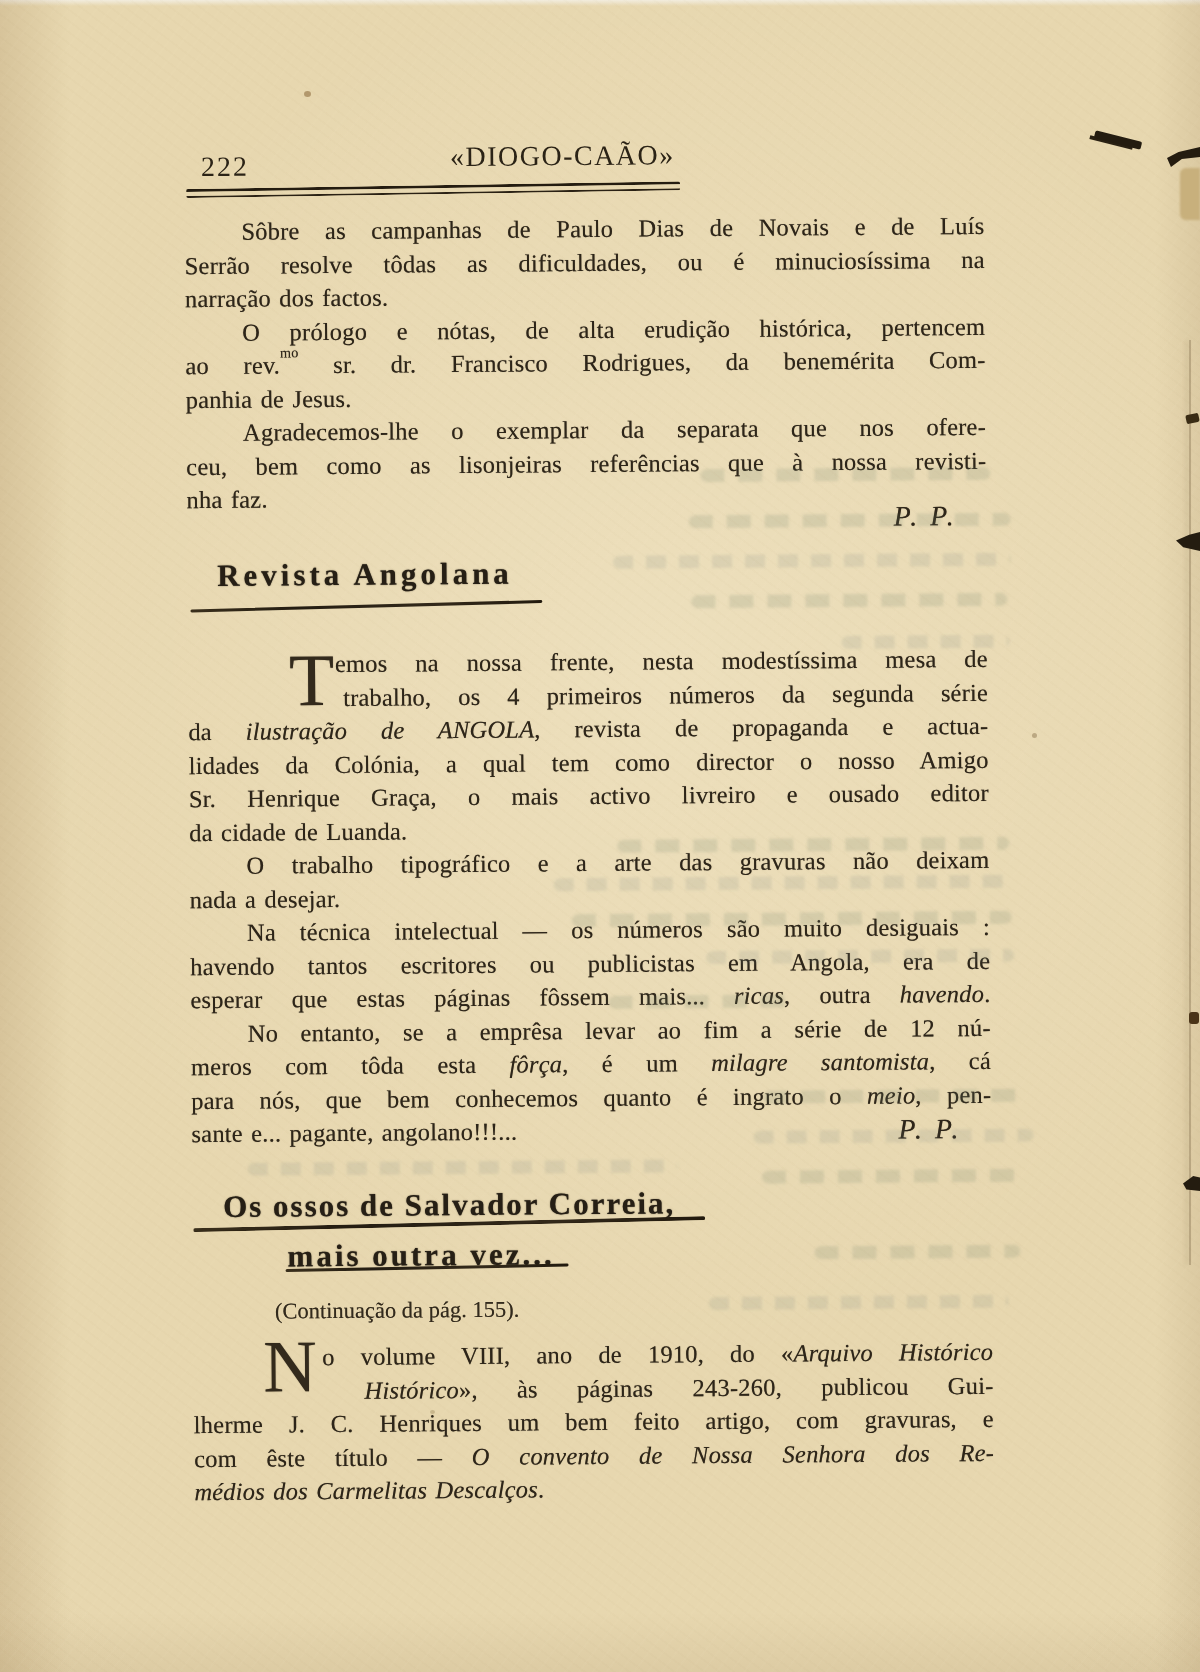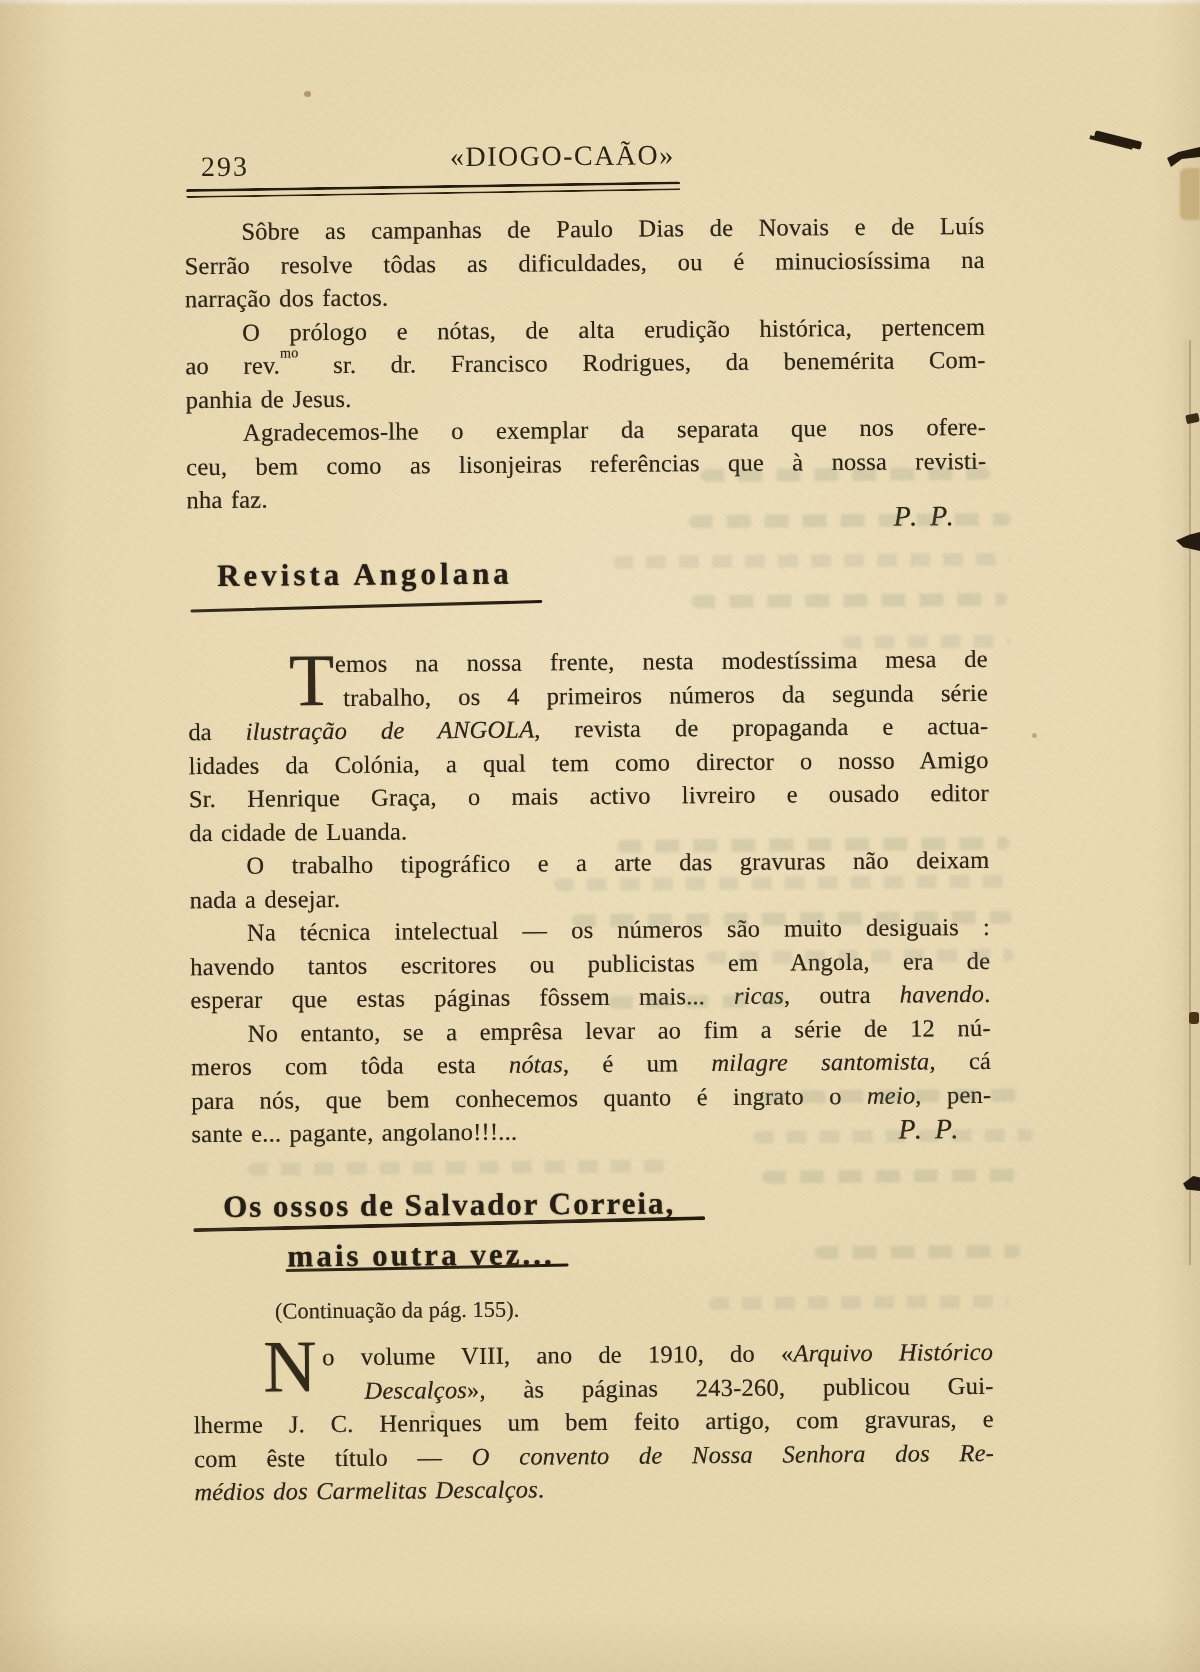--- a/index.html
+++ b/index.html
@@ -83,21 +83,21 @@
     background:rgba(110,88,55,.32);filter:blur(.7px);box-shadow:-3px 0 4px rgba(120,98,60,.18);}
 </style>
 </head>
 <body>
 
 <div id="fibers"></div>
 
 <div id="scan-content">
 
   <div>
-    <div class="pagenum">293</div>
+    <div class="pagenum">222</div>
     <div class="runtitle">«DIOGO-CAÃO»</div>
     <div class="head-rule"></div>
   </div>
 
   <div class="col" style="top:212px">
     <div class="ln j ind"><span>Sôbre as campanhas de Paulo Dias de Novais e de Luís</span></div>
     <div class="ln j"><span>Serrão resolve tôdas as dificuldades, ou é minuciosíssima na</span></div>
     <div class="ln"><span>narração dos factos.</span></div>
     <div class="ln j ind"><span>O prólogo e nótas, de alta erudição histórica, pertencem</span></div>
     <div class="ln j"><span>ao rev.</span><sup>mo</sup><span> sr. dr. Francisco Rodrigues, da benemérita Com-</span></div>
@@ -118,36 +118,36 @@
     <div class="ln j"><span>da </span><em>ilustração de ANGOLA</em><span>, revista de propaganda e actua-</span></div>
     <div class="ln j"><span>lidades da Colónia, a qual tem como director o nosso Amigo</span></div>
     <div class="ln j"><span>Sr. Henrique Graça, o mais activo livreiro e ousado editor</span></div>
     <div class="ln"><span>da cidade de Luanda.</span></div>
     <div class="ln j ind"><span>O trabalho tipográfico e a arte das gravuras não deixam</span></div>
     <div class="ln"><span>nada a desejar.</span></div>
     <div class="ln j ind"><span>Na técnica intelectual — os números são muito desiguais :</span></div>
     <div class="ln j"><span>havendo tantos escritores ou publicistas em Angola, era de</span></div>
     <div class="ln j"><span>esperar que estas páginas fôssem mais... </span><em>ricas</em><span>, outra </span><em>havendo</em><span>.</span></div>
     <div class="ln j ind"><span>No entanto, se a emprêsa levar ao fim a série de 12 nú-</span></div>
-    <div class="ln j"><span>meros com tôda esta </span><em>nótas</em><span>, é um </span><em>milagre santomista</em><span>, cá</span></div>
+    <div class="ln j"><span>meros com tôda esta </span><em>fôrça</em><span>, é um </span><em>milagre santomista</em><span>, cá</span></div>
     <div class="ln j"><span>para nós, que bem conhecemos quanto é ingrato o </span><em>meio</em><span>, pen-</span></div>
     <div class="ln"><span>sante e... pagante, angolano!!!...</span></div>
   </div>
   <div class="sig" style="top:1116px">P. P.</div>
 
   <div class="heading" id="h-ossos1">Os ossos de Salvador Correia,</div>
   <div class="h-rule" id="r2"></div>
   <div class="heading" id="h-ossos2">mais outra vez...</div>
   <div class="h-rule" id="r3"></div>
   <div class="contnote">(Continuação da pág. 155).</div>
 
   <div class="dropcap" style="left:256px;top:1336px">N</div>
   <div class="col" style="top:1338px">
     <div class="ln j n1"><span>o volume VIII, ano de 1910, do «</span><em>Arquivo Histórico</em></div>
-    <div class="ln j n2"><em>Descalços</em><span>», às páginas 243-260, publicou Gui-</span></div>
+    <div class="ln j n2"><em>Histórico</em><span>», às páginas 243-260, publicou Gui-</span></div>
     <div class="ln j"><span>lherme J. C. Henriques um bem feito artigo, com gravuras, e</span></div>
     <div class="ln j"><span>com êste título — </span><em>O convento de Nossa Senhora dos Re-</em></div>
     <div class="ln"><em>médios dos Carmelitas Descalços</em><span>.</span></div>
   </div>
 
   <div class="ghost" style="left:700px;top:470px;width:290px"></div>
   <div class="ghost" style="left:688px;top:516px;width:322px"></div>
   <div class="ghost b" style="left:612px;top:556px;width:398px"></div>
   <div class="ghost" style="left:690px;top:596px;width:316px"></div>
   <div class="ghost b" style="left:840px;top:638px;width:168px"></div>

